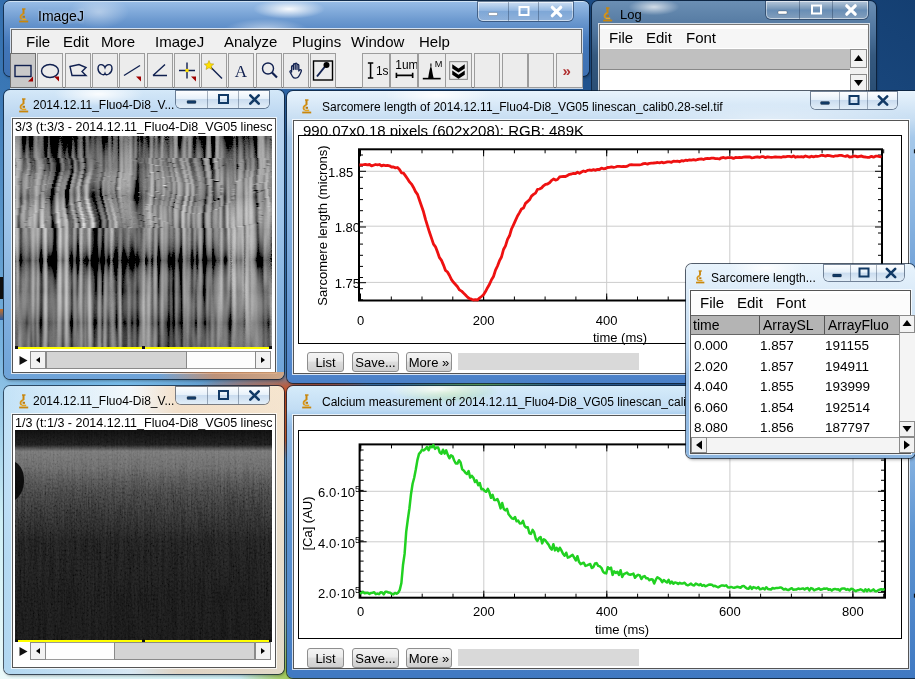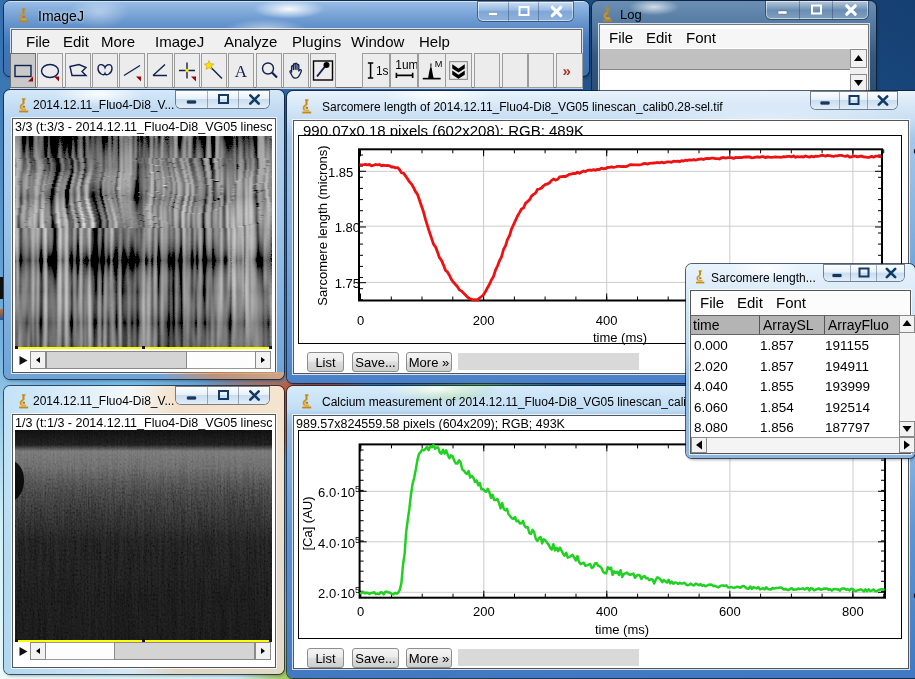--- a/index.html
+++ b/index.html
@@ -471,21 +471,20 @@
           <rect x="9.5" y="4.0" width="9" height="8" fill="none" stroke="#123a66" stroke-width="2"></rect>
         </svg>
       </div>
       <div class="cap" style="width:30px">
         <svg width="30" height="17">
           <path d="M10.8 4.3 L19.2 12.7 M19.2 4.3 L10.8 12.7" stroke="#123a66" stroke-width="2.6" stroke-linecap="round"></path>
         </svg>
       </div>
     </div>
     <div class="client" style="left:6px;top:29px;width:616px;height:254px;border:1px solid #555"></div>
-    <div class="abs" style="left:9px;top:31px;font-size:12.5px">989.57x824559.58 pixels (604x209); RGB; 493K</div>
     <div class="abs" style="left:11px;top:44px;width:604px;height:209px;border:1px solid #000;background:#fff"></div>
     <svg class="abs" style="left:0;top:0" width="628" height="293">
       <g transform="translate(-287,-386)">
 <path class="gridl" d="M359.6 491.3 H885 M359.6 541.8 H885 M359.6 592.3 H885 M483.8 444.4 V597.7 M606.8 444.4 V597.7 M729.9 444.4 V597.7 M853 444.4 V597.7"></path>
 <rect x="359.6" y="444.4" width="525.4" height="153.3" class="axfr"></rect>
 <path class="tick" d="M360.7 597.7 l0 -7 M483.8 597.7 l0 -7 M606.8 597.7 l0 -7 M729.8 597.7 l0 -7 M852.9 597.7 l0 -7 M360.7 597.7 l0 -4 M391.5 597.7 l0 -4 M422.2 597.7 l0 -4 M453.0 597.7 l0 -4 M483.7 597.7 l0 -4 M514.5 597.7 l0 -4 M545.3 597.7 l0 -4 M576.0 597.7 l0 -4 M606.8 597.7 l0 -4 M637.6 597.7 l0 -4 M668.3 597.7 l0 -4 M699.1 597.7 l0 -4 M729.9 597.7 l0 -4 M760.6 597.7 l0 -4 M791.4 597.7 l0 -4 M822.1 597.7 l0 -4 M852.9 597.7 l0 -4 M883.7 597.7 l0 -4 M914.4 597.7 l0 -4 M945.2 597.7 l0 -4 M360.7 444.4 l0 7 M483.8 444.4 l0 7 M606.8 444.4 l0 7 M729.8 444.4 l0 7 M852.9 444.4 l0 7 M360.7 444.4 l0 4 M391.5 444.4 l0 4 M422.2 444.4 l0 4 M453.0 444.4 l0 4 M483.7 444.4 l0 4 M514.5 444.4 l0 4 M545.3 444.4 l0 4 M576.0 444.4 l0 4 M606.8 444.4 l0 4 M637.6 444.4 l0 4 M668.3 444.4 l0 4 M699.1 444.4 l0 4 M729.9 444.4 l0 4 M760.6 444.4 l0 4 M791.4 444.4 l0 4 M822.1 444.4 l0 4 M852.9 444.4 l0 4 M883.7 444.4 l0 4 M914.4 444.4 l0 4 M945.2 444.4 l0 4 M359.6 491.3 l7 0 M359.6 541.8 l7 0 M359.6 592.3 l7 0 M359.6 450.0 l4 0 M359.6 460.1 l4 0 M359.6 470.2 l4 0 M359.6 480.3 l4 0 M359.6 490.4 l4 0 M359.6 500.5 l4 0 M359.6 510.6 l4 0 M359.6 520.7 l4 0 M359.6 530.8 l4 0 M359.6 540.9 l4 0 M359.6 551.0 l4 0 M359.6 561.1 l4 0 M359.6 571.2 l4 0 M359.6 581.3 l4 0 M359.6 591.4 l4 0 M885 491.3 l-7 0 M885 541.8 l-7 0 M885 592.3 l-7 0 M885 450.0 l-4 0 M885 460.1 l-4 0 M885 470.2 l-4 0 M885 480.3 l-4 0 M885 490.4 l-4 0 M885 500.5 l-4 0 M885 510.6 l-4 0 M885 520.7 l-4 0 M885 530.8 l-4 0 M885 540.9 l-4 0 M885 551.0 l-4 0 M885 561.1 l-4 0 M885 571.2 l-4 0 M885 581.3 l-4 0 M885 591.4 l-4 0"></path>
 <polyline points="359.8,593.2 361.4,592.9 363.0,591.9 364.6,593.2 366.2,593.0 367.8,592.8 369.4,593.9 371.0,593.0 372.6,592.7 374.2,592.2 375.8,594.2 377.4,593.6 379.0,594.2 380.6,592.2 382.2,592.5 383.8,594.3 385.4,591.7 387.0,591.8 388.6,592.6 390.2,592.7 391.8,594.0 393.4,594.4 395.0,592.9 396.6,593.7 398.2,592.6 399.8,589.8 401.4,583.0 403.0,565.0 404.6,553.9 406.2,531.9 407.8,519.7 409.4,508.5 411.0,494.2 412.6,483.7 414.2,477.7 415.8,469.5 417.4,460.1 419.0,453.9 420.6,452.1 422.2,449.5 423.8,450.4 425.4,449.0 427.0,446.9 428.6,450.2 430.2,446.3 431.8,447.2 433.4,445.0 435.0,448.9 436.6,447.4 438.2,447.6 439.8,452.5 441.4,453.7 443.0,449.7 444.6,453.6 446.2,450.4 447.8,454.9 449.4,458.3 451.0,455.3 452.6,456.3 454.2,460.5 455.8,463.5 457.4,463.6 459.0,460.2 460.6,462.5 462.2,469.2 463.8,470.6 465.4,472.7 467.0,474.0 468.6,471.0 470.2,477.6 471.8,475.8 473.4,477.8 475.0,482.0 476.6,480.3 478.2,485.2 479.8,483.1 481.4,489.2 483.0,489.0 484.6,490.9 486.2,491.8 487.8,488.8 489.4,492.3 491.0,497.8 492.6,494.8 494.2,500.0 495.8,500.1 497.4,499.0 499.0,502.8 500.6,508.4 502.2,503.0 503.8,509.0 505.4,510.4 507.0,508.9 508.6,514.3 510.2,516.2 511.8,518.3 513.4,518.9 515.0,517.0 516.6,521.3 518.2,520.6 519.8,523.5 521.4,523.3 523.0,520.8 524.6,526.0 526.2,527.5 527.8,527.3 529.4,533.3 531.0,533.9 532.6,529.9 534.2,532.5 535.8,538.7 537.4,541.0 539.0,538.1 540.6,537.0 542.2,543.4 543.8,539.3 545.4,540.4 547.0,542.6 548.6,544.6 550.2,547.9 551.8,549.6 553.4,544.2 555.0,550.4 556.6,547.8 558.2,551.1 559.8,547.7 561.4,550.4 563.0,553.8 564.6,555.8 566.2,552.7 567.8,557.6 569.4,557.1 571.0,555.8 572.6,554.9 574.2,557.6 575.8,560.5 577.4,556.2 579.0,561.8 580.6,564.1 582.2,563.3 583.8,562.8 585.4,565.9 587.0,565.3 588.6,564.6 590.2,564.0 591.8,568.0 593.4,567.1 595.0,563.5 596.6,563.1 598.2,565.9 599.8,566.3 601.4,567.8 603.0,571.6 604.6,573.0 606.2,573.4 607.8,567.2 609.4,569.0 611.0,567.6 612.6,574.9 614.2,571.3 615.8,573.0 617.4,571.7 619.0,574.9 620.6,570.2 622.2,577.0 623.8,574.1 625.4,573.3 627.0,572.6 628.6,574.3 630.2,574.8 631.8,574.3 633.4,573.6 635.0,577.8 636.6,575.9 638.2,574.8 639.8,575.4 641.4,579.0 643.0,576.6 644.6,576.1 646.2,578.3 647.8,578.2 649.4,580.3 651.0,579.3 652.6,579.5 654.2,583.5 655.8,579.7 657.4,577.2 659.0,578.2 660.6,579.5 662.2,582.2 663.8,580.0 665.4,581.4 667.0,582.5 668.6,579.8 670.2,583.4 671.8,581.6 673.4,583.8 675.0,582.4 676.6,582.9 678.2,583.9 679.8,582.8 681.4,583.6 683.0,583.4 684.6,582.7 686.2,584.6 687.8,585.3 689.4,584.6 691.0,583.6 692.6,585.1 694.2,585.4 695.8,583.5 697.4,584.4 699.0,585.2 700.6,584.1 702.2,585.8 703.8,585.0 705.4,586.3 707.0,585.7 708.6,584.7 710.2,584.5 711.8,584.7 713.4,586.2 715.0,585.8 716.6,586.6 718.2,587.3 719.8,586.4 721.4,585.5 723.0,585.5 724.6,585.9 726.2,585.3 727.8,587.2 729.4,587.6 731.0,586.9 732.6,587.4 734.2,587.7 735.8,587.3 737.4,586.8 739.0,587.2 740.6,587.7 742.2,586.3 743.8,585.9 745.4,587.4 747.0,588.5 748.6,588.7 750.2,586.5 751.8,588.9 753.4,587.1 755.0,587.6 756.6,588.4 758.2,587.1 759.8,589.3 761.4,589.0 763.0,588.1 764.6,589.4 766.2,587.2 767.8,588.9 769.4,589.2 771.0,589.5 772.6,588.0 774.2,588.6 775.8,588.1 777.4,588.1 779.0,587.8 780.6,587.4 782.2,588.2 783.8,589.6 785.4,588.8 787.0,589.7 788.6,590.1 790.2,588.9 791.8,588.2 793.4,589.8 795.0,589.6 796.6,589.4 798.2,588.5 799.8,589.0 801.4,588.8 803.0,588.4 804.6,589.5 806.2,588.4 807.8,588.1 809.4,590.4 811.0,588.1 812.6,588.7 814.2,590.3 815.8,589.5 817.4,589.0 819.0,588.3 820.6,589.8 822.2,589.3 823.8,588.5 825.4,588.8 827.0,588.4 828.6,589.8 830.2,589.3 831.8,590.6 833.4,589.2 835.0,588.9 836.6,589.4 838.2,589.2 839.8,590.6 841.4,588.7 843.0,588.5 844.6,588.5 846.2,589.8 847.8,589.1 849.4,590.4 851.0,588.8 852.6,589.0 854.2,590.4 855.8,591.2 857.4,590.2 859.0,589.9 860.6,589.3 862.2,590.1 863.8,591.4 865.4,589.2 867.0,591.3 868.6,589.3 870.2,591.0 871.8,590.6 873.4,589.4 875.0,591.2 876.6,591.2 878.2,590.2 879.8,589.6 881.4,589.3 883.0,589.7 884.6,589.0" fill="none" stroke="#21d121" stroke-width="2.5" stroke-linejoin="round"></polyline>
 </g>
     </svg>
 <div class="plotlab" style="left:29px;top:98px;width:44px;text-align:right">6.0·10<sup style="font-size:9px">5</sup></div>

